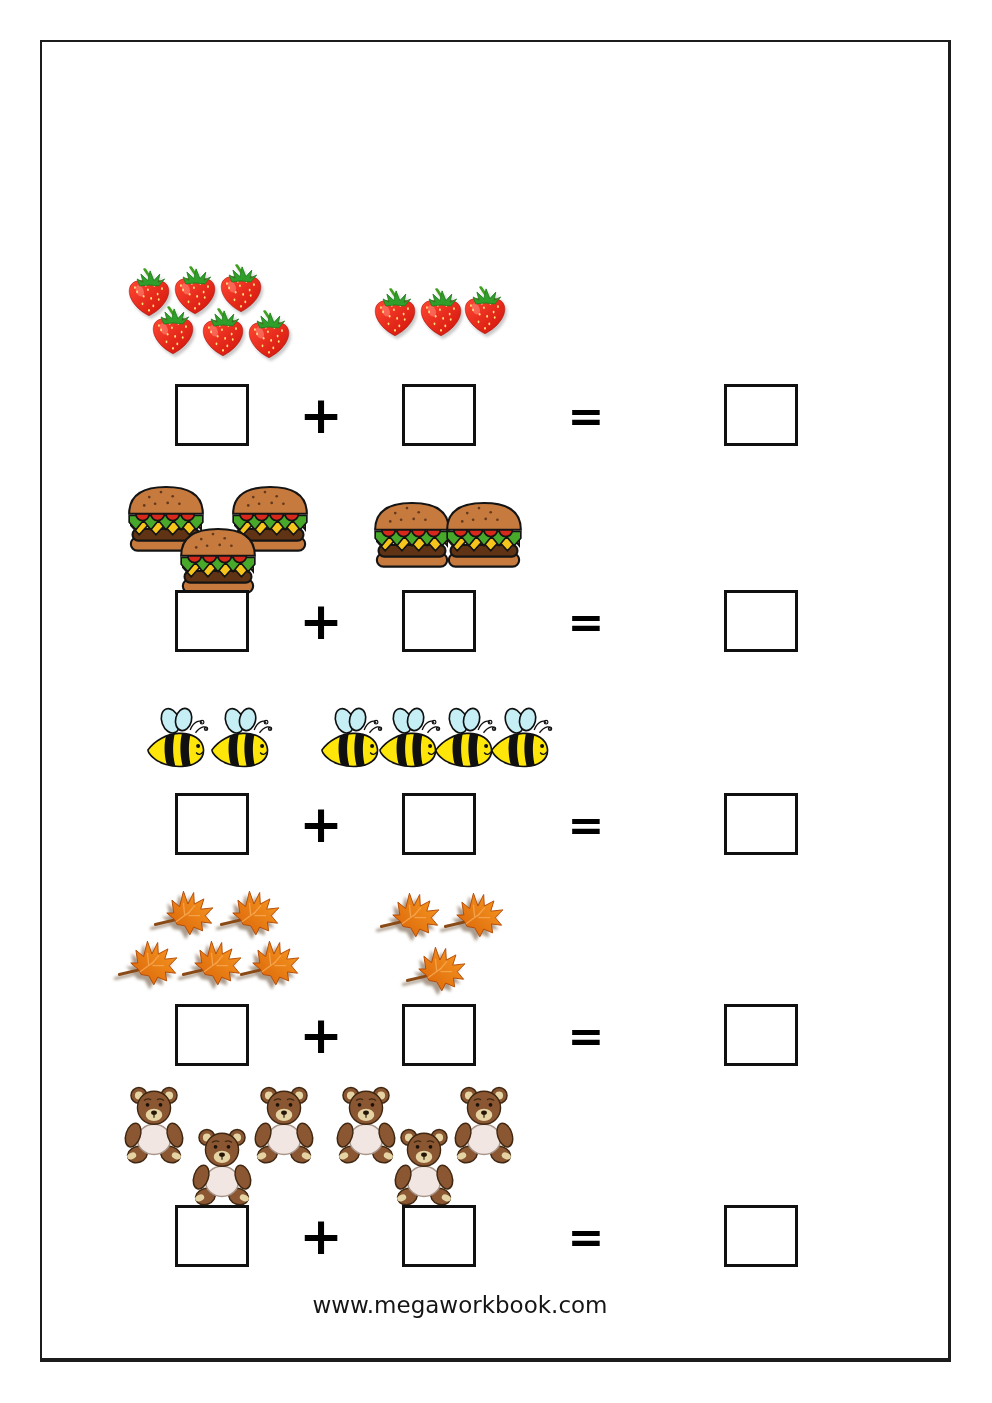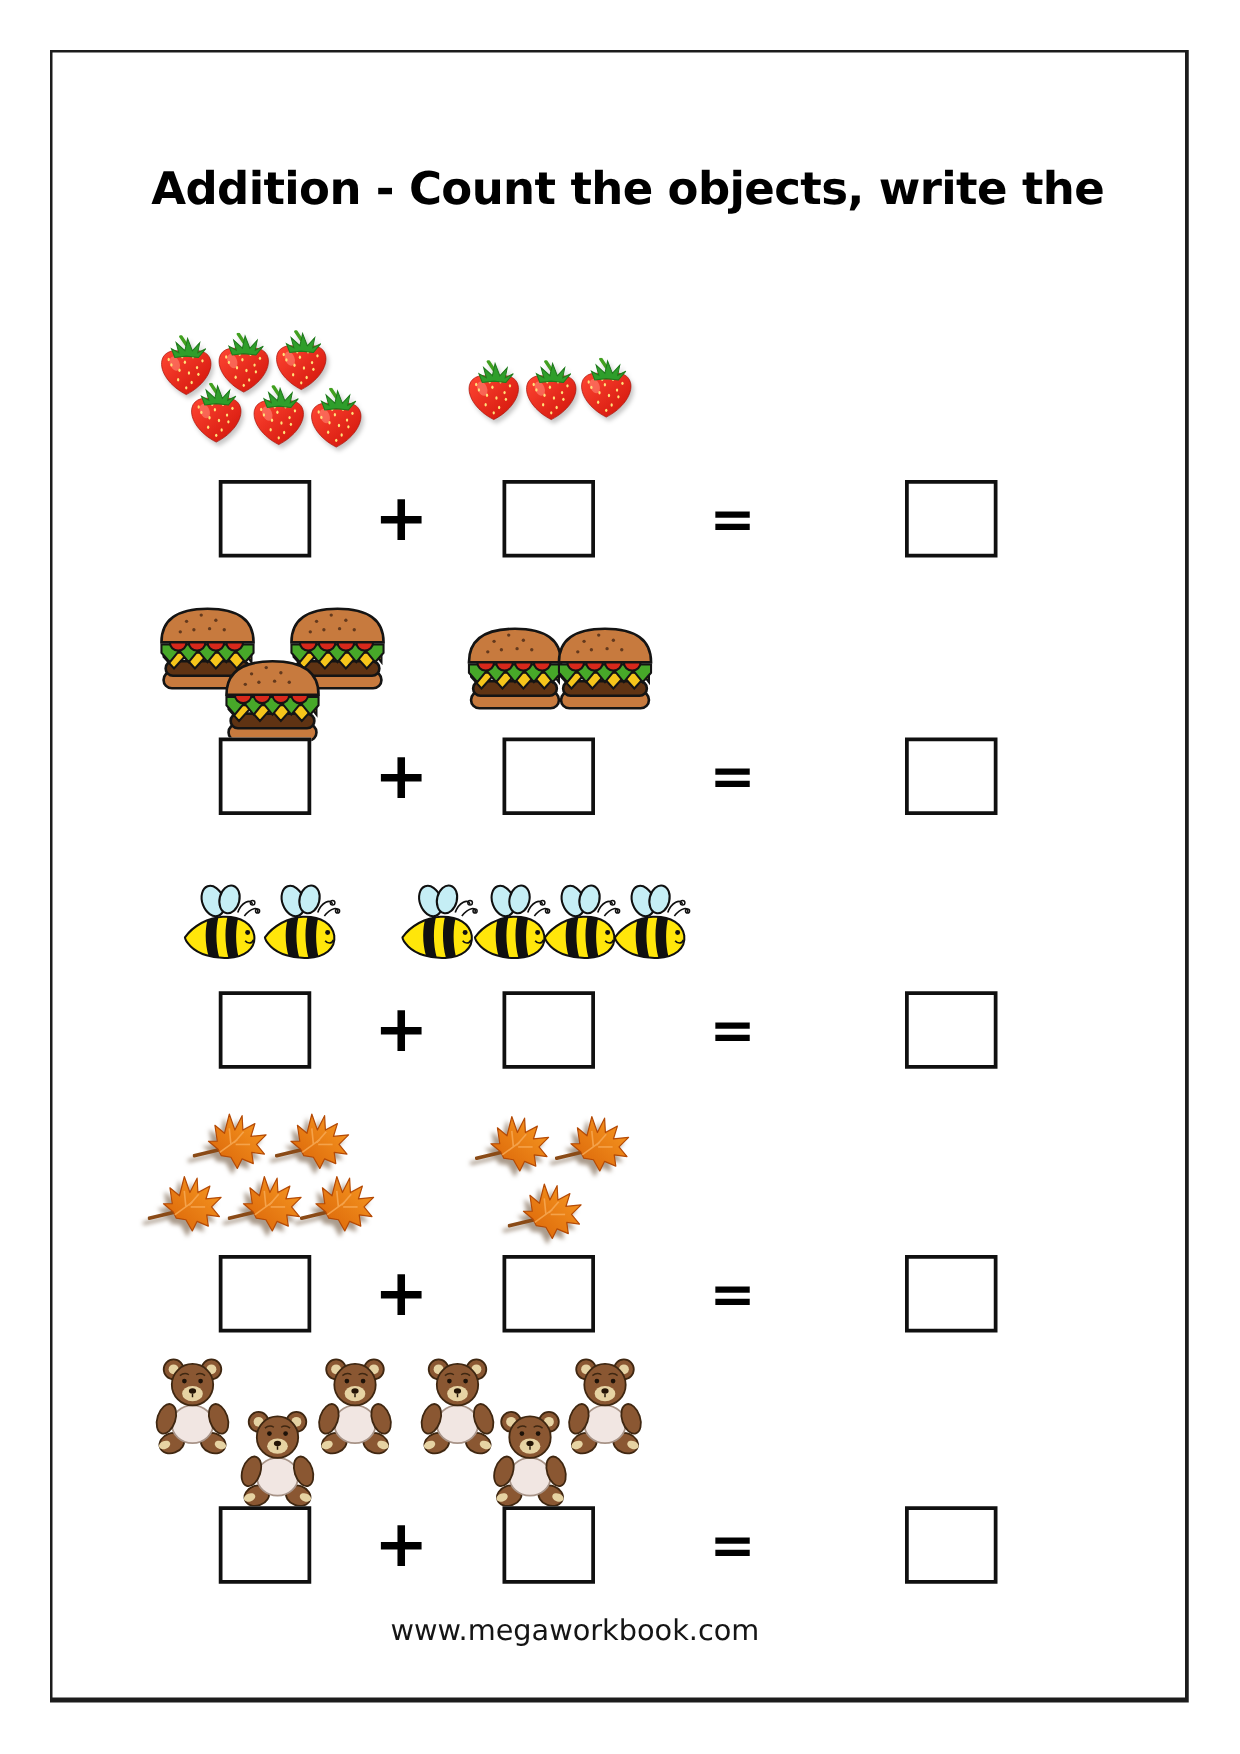--- a/index.html
+++ b/index.html
@@ -150,21 +150,20 @@
       <circle cx="41" cy="28" r="2.6" fill="#1d1208"></circle>
       <circle cx="59" cy="28" r="2.6" fill="#1d1208"></circle>
       <path d="M36 22 q5 -4 10 -1 M54 21 q5 -3 10 1" fill="none" stroke="#3f2711" stroke-width="1.6"></path>
     </symbol>
   </defs>
 </svg>
 
 <div class="frame"></div>
 
 <div class="title">
-  <div>Addition - Count the objects, write the</div>
 </div>
 
 <div id="problems">
     <svg viewBox="0 0 100 92" width="54" height="50" class="obj obj-strawberry" style="left: 122px; top: 268px;">
       <use href="#sym-strawberry"></use>
     </svg>
     <svg viewBox="0 0 100 92" width="54" height="50" class="obj obj-strawberry" style="left: 168px; top: 266px;">
       <use href="#sym-strawberry"></use>
     </svg>
     <svg viewBox="0 0 100 92" width="54" height="50" class="obj obj-strawberry" style="left: 214px; top: 264px;">

